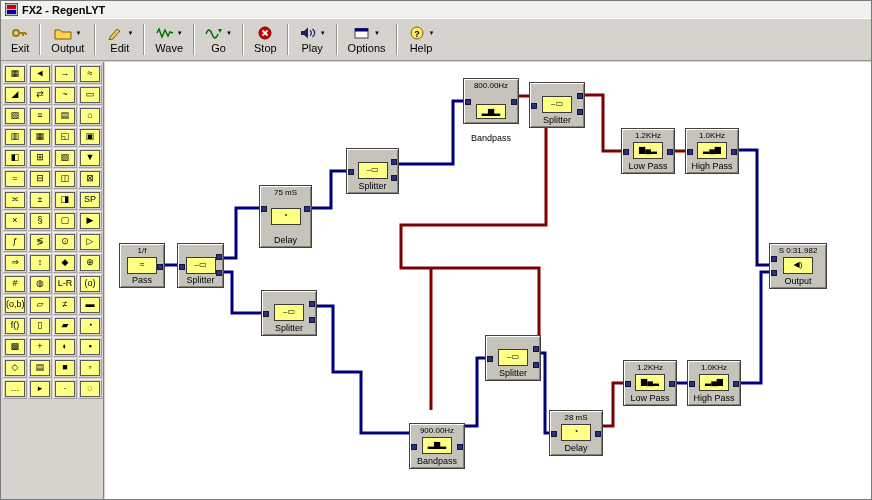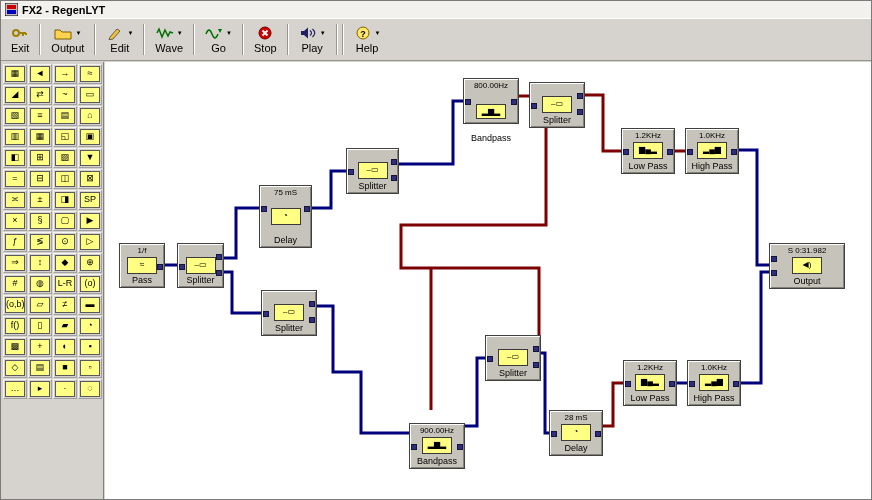--- a/index.html
+++ b/index.html
@@ -131,20 +131,30 @@
         <svg width="18" height="14">
           <path d="M2 5 h3 l4 -3.5 v11 l-4 -3.5 h-3 z" fill="#202060"></path>
           <path d="M11 4.5 q3 2.5 0 5 M13.5 3 q4.5 4 0 8" stroke="#202060" fill="none" stroke-width="1.2"></path>
         </svg>
         <span class="dd">▼</span>
       </span>
       <span>Play</span>
     </button>
     <span class="tsep"></span>
 
+    <button class="tbtn">
+      <span class="irow">
+        <svg width="18" height="14">
+          <rect x="2" y="2.5" width="13" height="9.5" fill="#ffffff" stroke="#404040"></rect>
+          <rect x="2" y="2.5" width="13" height="3" fill="#000080"></rect>
+        </svg>
+        <span class="dd">▼</span>
+      </span>
+      <span>Options</span>
+    </button>
     <span class="tsep"></span>
 
     <button class="tbtn">
       <span class="irow">
         <svg width="18" height="14">
           <circle cx="9" cy="7" r="6" fill="#ffe866" stroke="#806000"></circle>
           <text x="9" y="10.5" text-anchor="middle" font-size="9" font-weight="bold" font-family="Liberation Sans, sans-serif">?</text>
         </svg>
         <span class="dd">▼</span>
       </span>
@@ -466,21 +476,21 @@
           <span class="pin" style="left: 1px; top: 20px;"></span>
           <span class="pin" style="right: 1px; top: 20px;"></span>
         </div>
         <div class="node" style="left: 582px; top: 298px; width: 54px; height: 46px;">
           <div class="ntop">1.0KHz</div>
           <div class="nchip">▂▄▆</div>
           <div class="nbot">High Pass</div>
           <span class="pin" style="left: 1px; top: 20px;"></span>
           <span class="pin" style="right: 1px; top: 20px;"></span>
         </div>
-        <div class="node" style="left: 664px; top: 181px; width: 76px; height: 46px;">
+        <div class="node" style="left: 664px; top: 181px; width: 58px; height: 46px;">
           <div class="ntop">S 0:31.982</div>
           <div class="nchip">◀)</div>
           <div class="nbot">Output</div>
           <span class="pin" style="left: 1px; top: 12px;"></span>
           <span class="pin" style="left: 1px; top: 26px;"></span>
         </div>
       </div>
   </div>
 
 </div>

